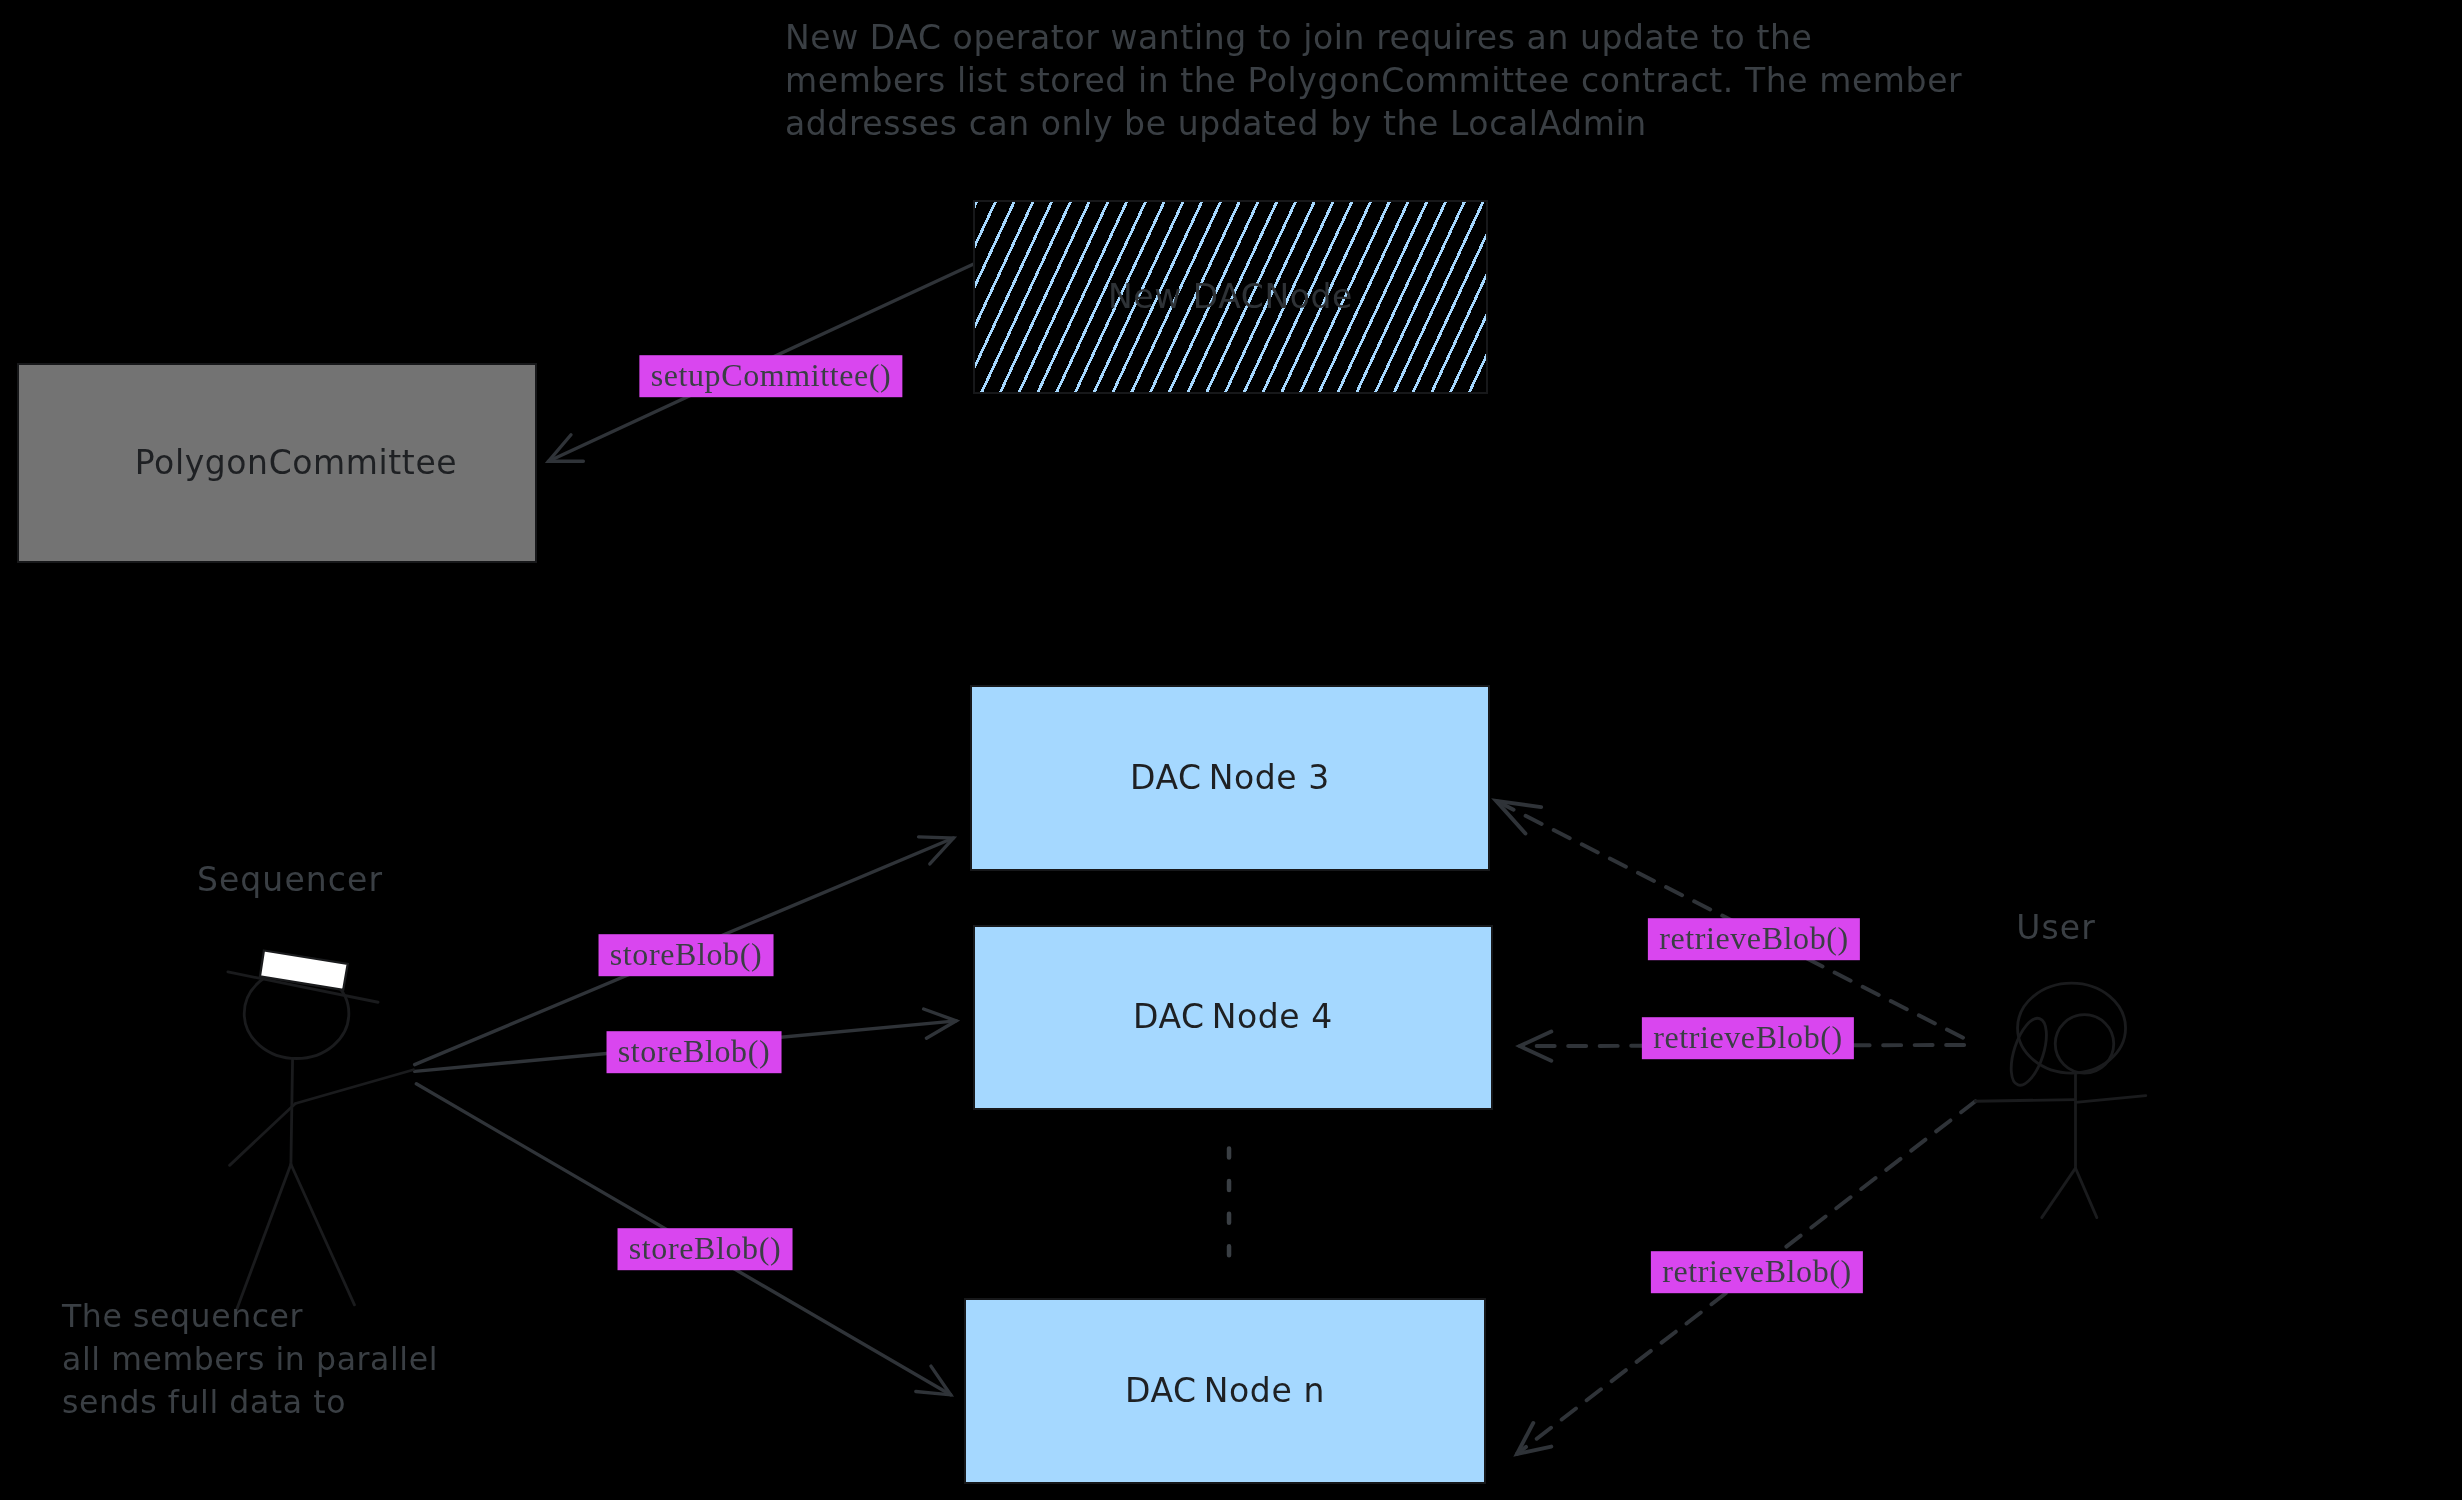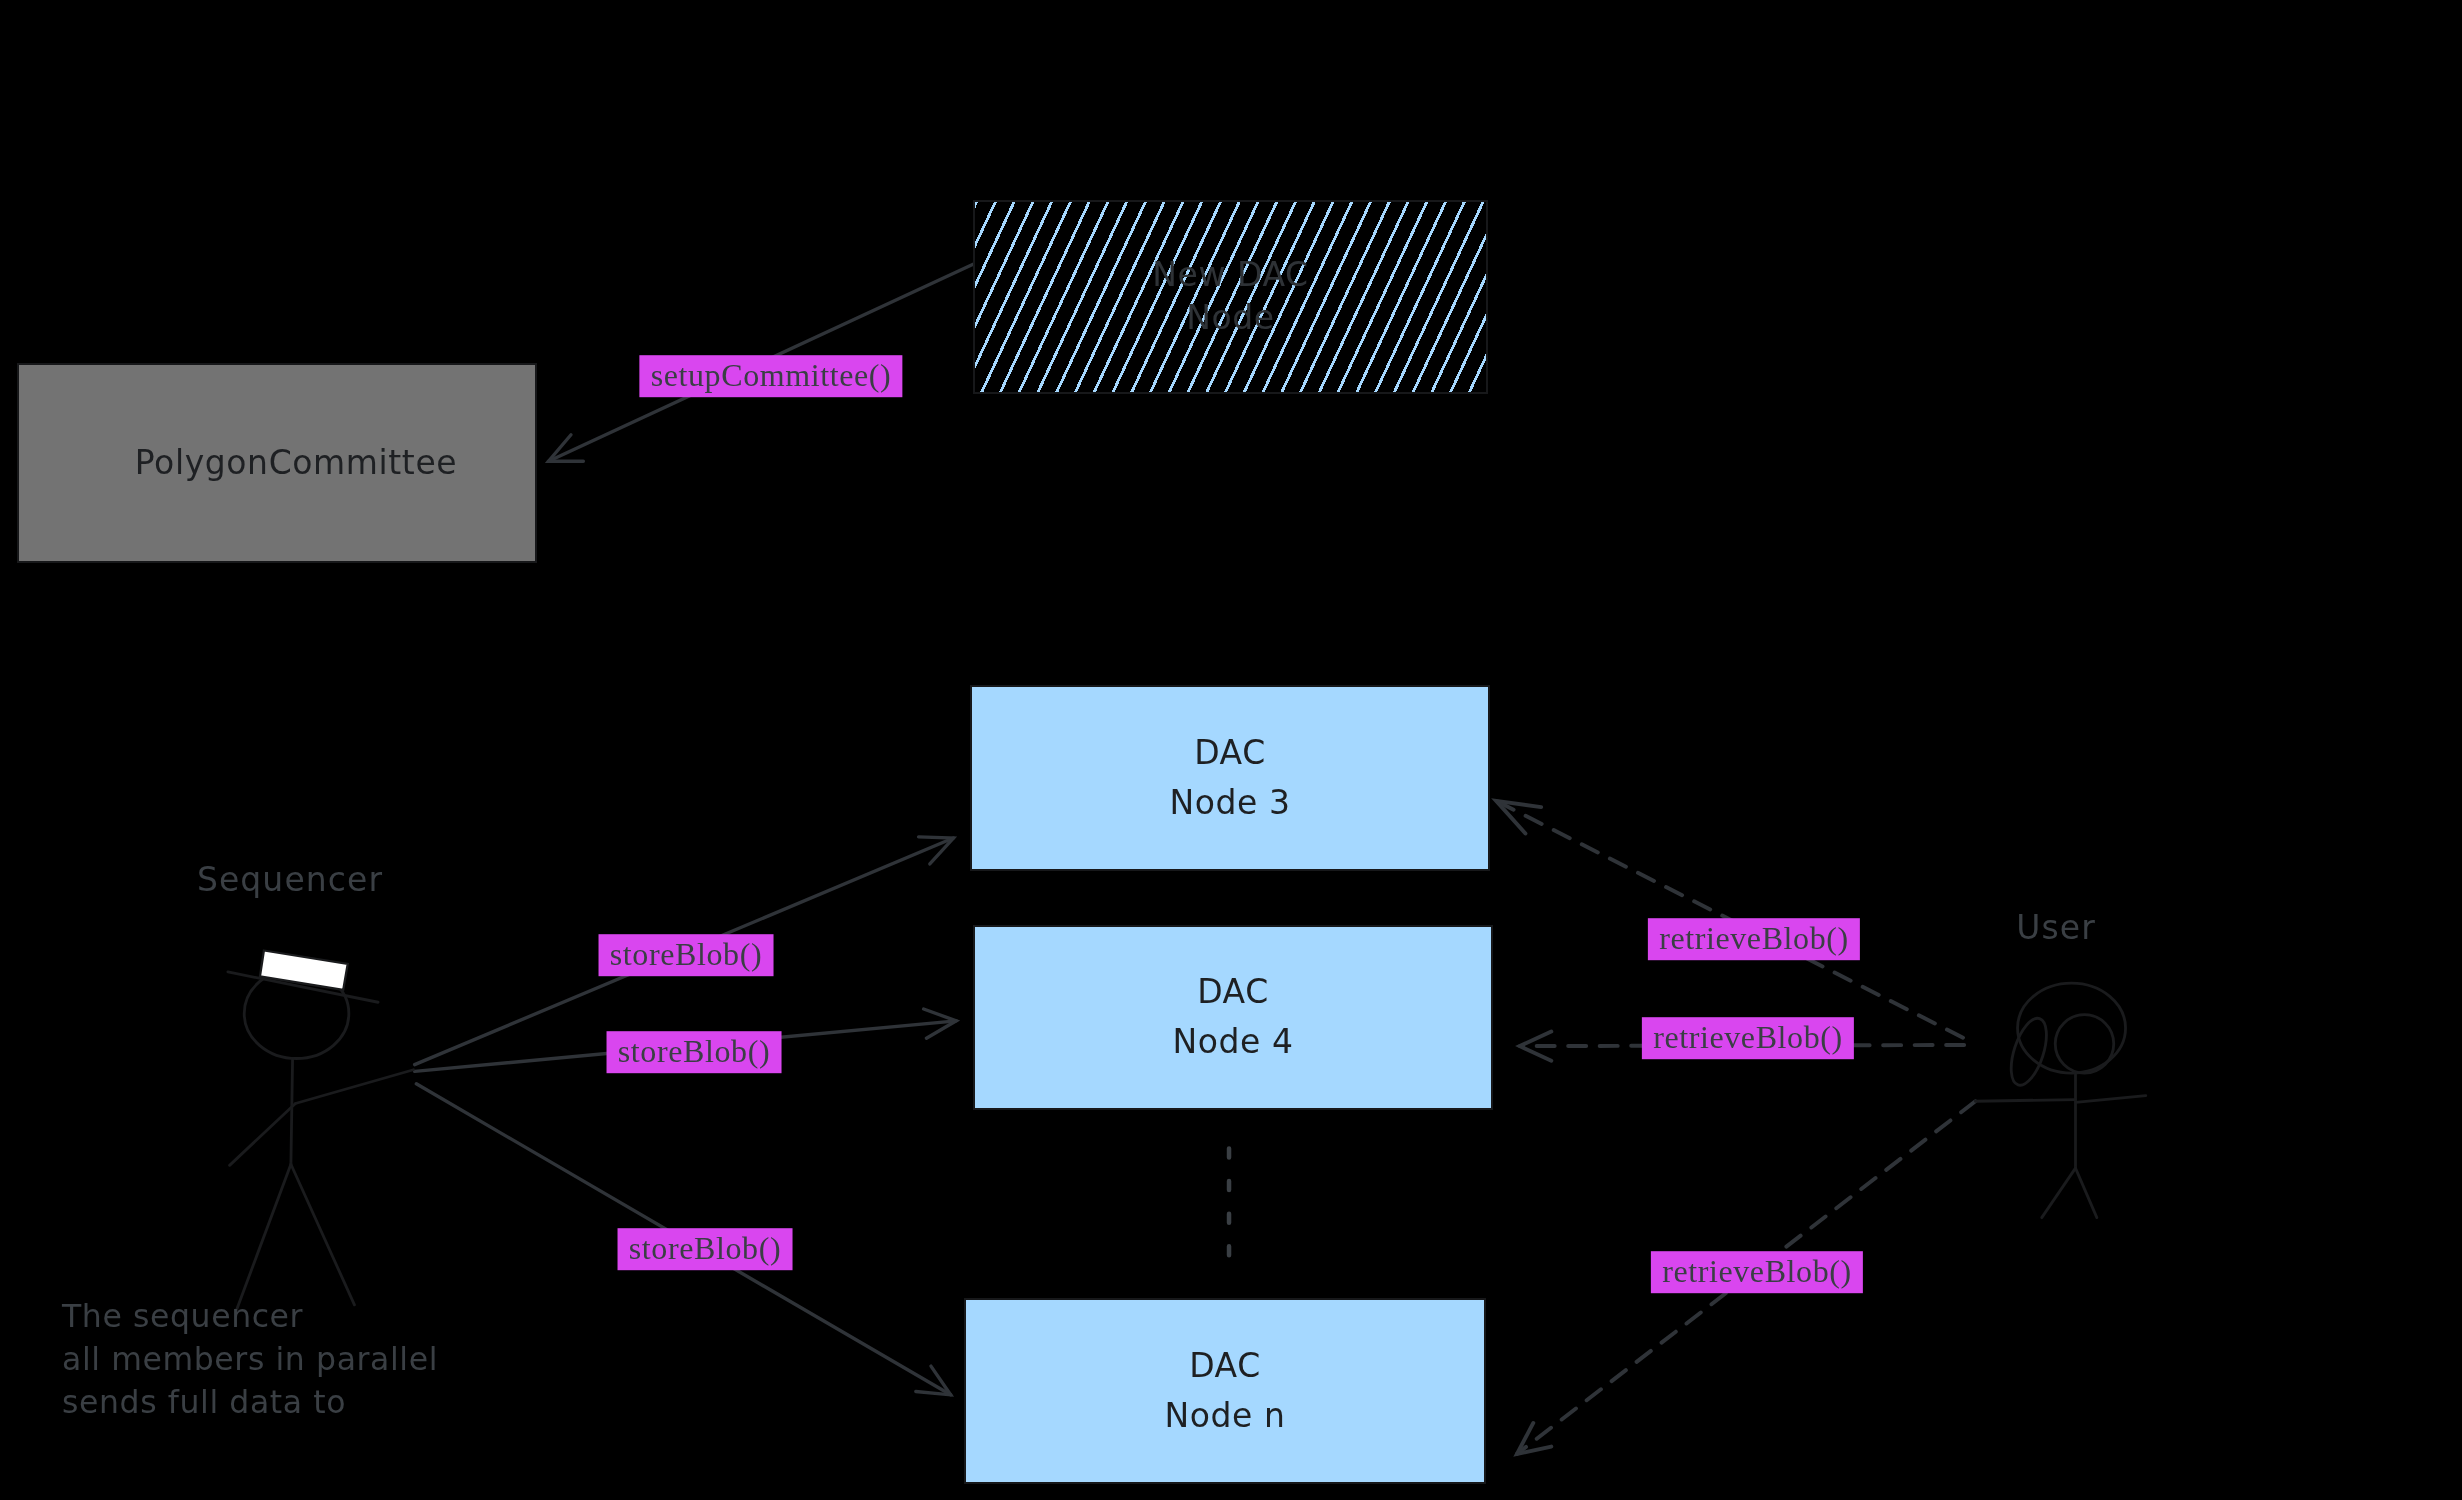--- a/index.html
+++ b/index.html
@@ -20,21 +20,21 @@
   svg.overlay {
     position: absolute;
     left: 0; top: 0;
     width: 2462px; height: 1500px;
   }
   .box {
     position: absolute;
     box-sizing: border-box;
     border: 2.3px solid #17181a;
     display: flex;
-    flex-direction: column;
+    flex-direction: row;
     align-items: center;
     justify-content: center;
     text-align: center;
   }
   .box .box-line {
     font-size: 33px;
     line-height: 1.3;
     color: #1e2023;
     letter-spacing: 0.6px;
   }
@@ -136,20 +136,25 @@
       <circle cx="3706" cy="1856" r="52"></circle>
       <ellipse cx="3607" cy="1870" rx="26" ry="62" transform="rotate(18 3607 1870)"></ellipse>
       <line x1="3690" y1="1908" x2="3690" y2="2077"></line>
       <line x1="3690" y1="1955" x2="3512" y2="1958"></line>
       <line x1="3690" y1="1960" x2="3815" y2="1948"></line>
       <line x1="3690" y1="2077" x2="3630" y2="2165"></line>
       <line x1="3690" y1="2077" x2="3728" y2="2165"></line>
     </g>
   </svg>
 
+  <div class="annotation" style="left:785px; top:15.8px;">
+    <span class="ann-line">New DAC operator wanting to join requires an update to the</span>
+    <span class="ann-line">members list stored in the PolygonCommittee contract. The member</span>
+    <span class="ann-line">addresses can only be updated by the LocalAdmin</span>
+  </div>
 
   <div class="box hatched" style="left:973px; top:200px; width:515px; height:194px;">
     <span class="box-line">New DAC</span>
     <span class="box-line">Node</span>
   </div>
 
   <div class="box pink" style="left:17px; top:363px; width:520px; height:200px;">
     <span class="box-line">PolygonCommittee</span>
   </div>
 

